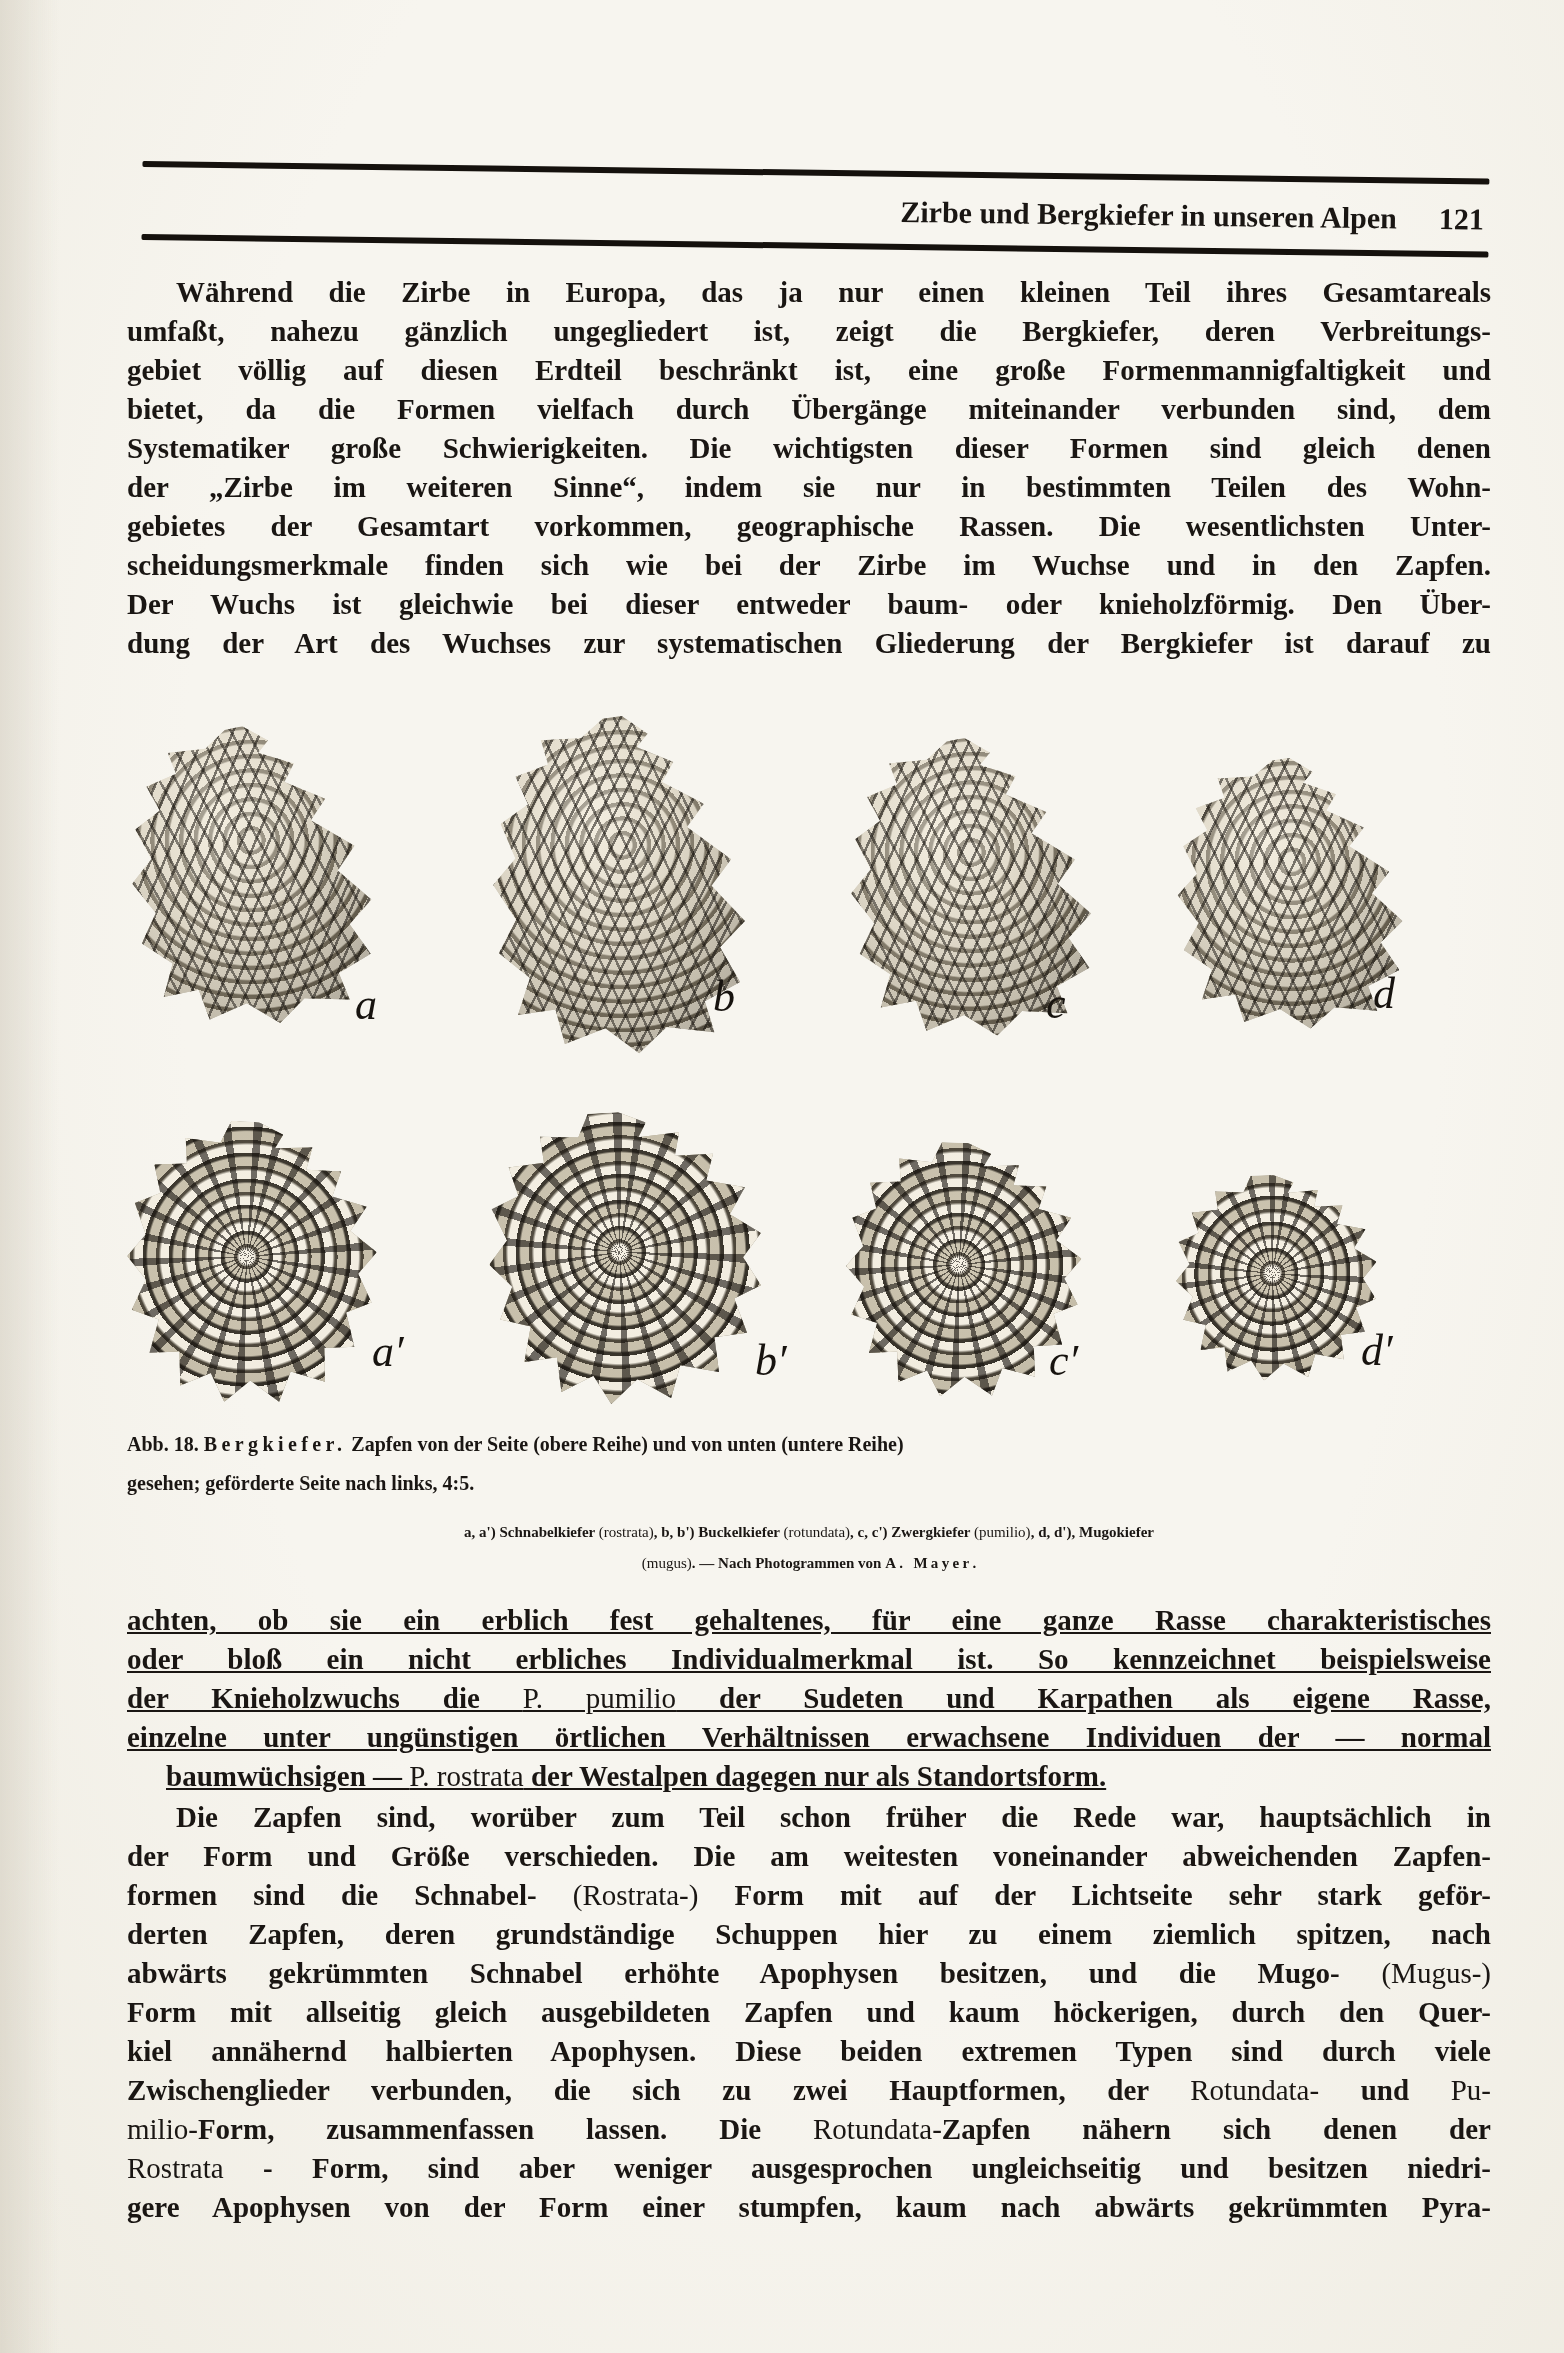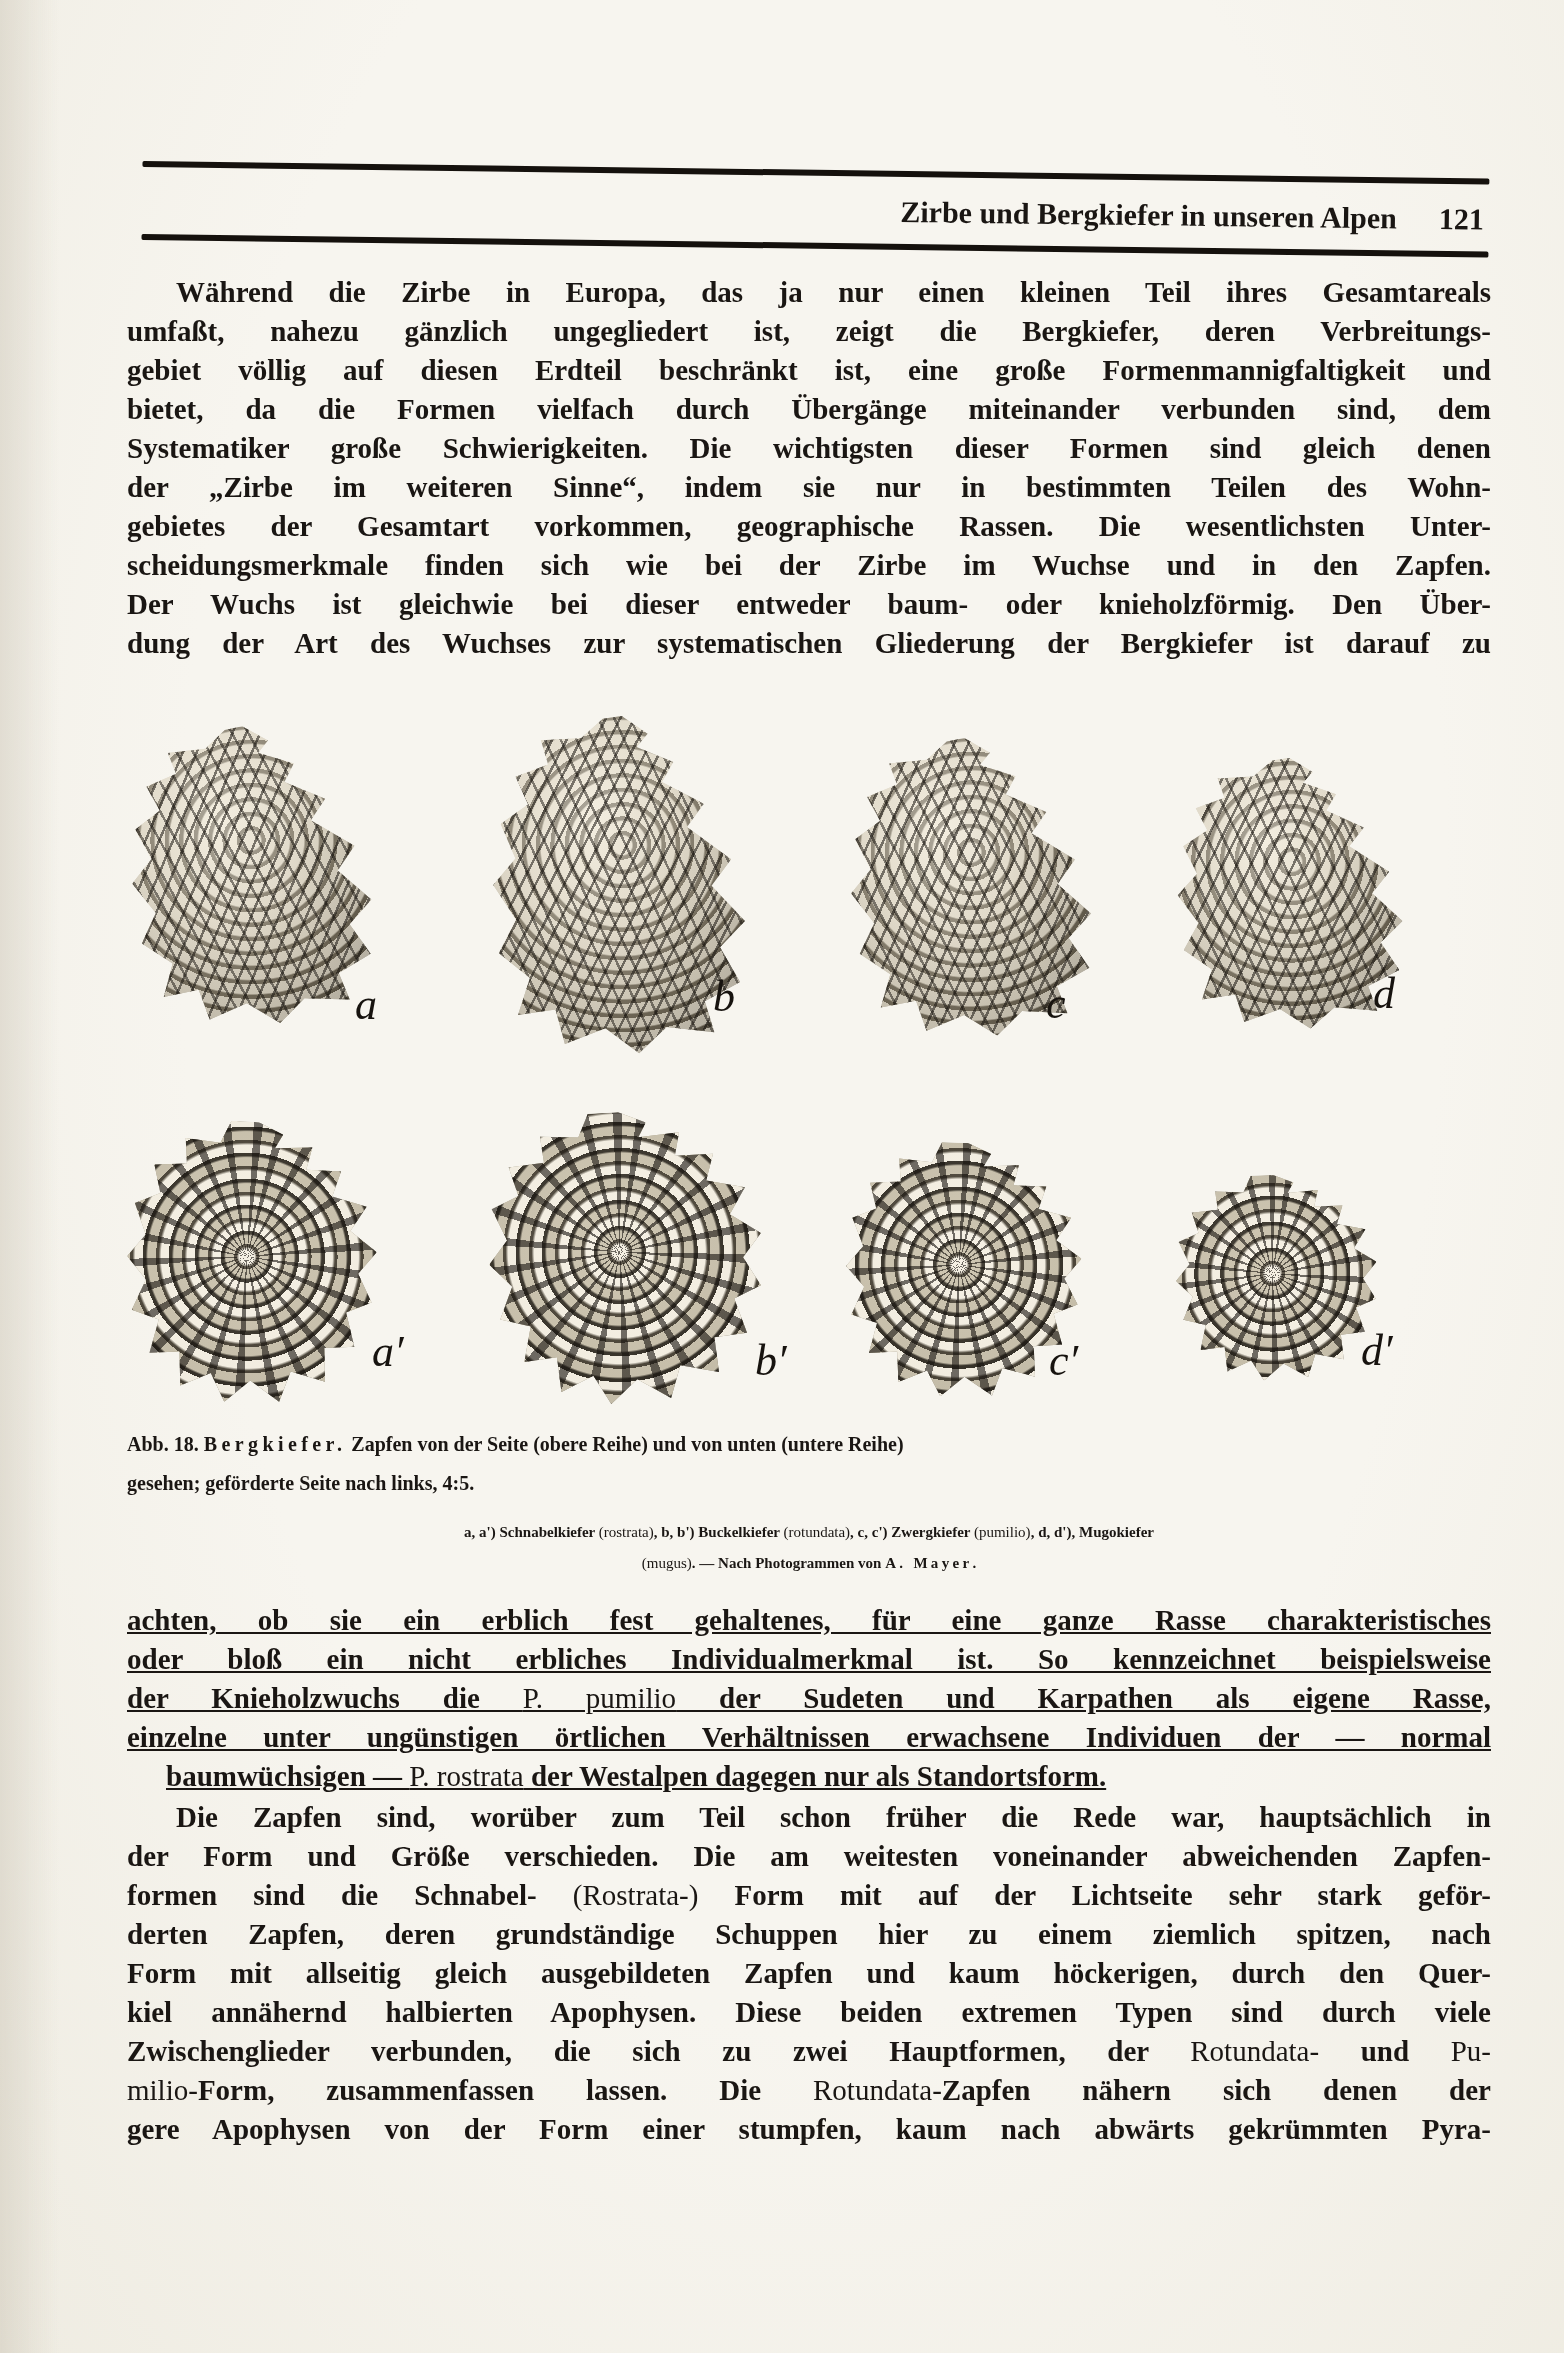--- a/index.html
+++ b/index.html
@@ -113,19 +113,21 @@
     <div class="line"><span>oder bloß ein nicht erbliches Individualmerkmal ist. So kennzeichnet beispielsweise</span></div>
     <div class="line"><span>der Knieholzwuchs die </span><span class="antiqua">P. pumilio</span><span> der Sudeten und Karpathen als eigene Rasse,</span></div>
     <div class="line"><span>einzelne unter ungünstigen örtlichen Verhältnissen erwachsene Individuen der — normal</span></div>
     <div class="line end"><span>baumwüchsigen — </span><span class="antiqua">P. rostrata</span><span> der Westalpen dagegen nur als Standortsform.</span></div>
   </div>
 <div class="para" id="p3">
     <div class="line ind"><span>Die Zapfen sind, worüber zum Teil schon früher die Rede war, hauptsächlich in</span></div>
     <div class="line"><span>der Form und Größe verschieden. Die am weitesten voneinander abweichenden Zapfen-</span></div>
     <div class="line"><span>formen sind die Schnabel- </span><span class="antiqua">(Rostrata-)</span><span> Form mit auf der Lichtseite sehr stark geför-</span></div>
     <div class="line"><span>derten Zapfen, deren grundständige Schuppen hier zu einem ziemlich spitzen, nach</span></div>
+    <div class="line"><span>abwärts gekrümmten Schnabel erhöhte Apophysen besitzen, und die Mugo- </span><span class="antiqua">(Mugus-)</span></div>
     <div class="line"><span>Form mit allseitig gleich ausgebildeten Zapfen und kaum höckerigen, durch den Quer-</span></div>
     <div class="line"><span>kiel annähernd halbierten Apophysen. Diese beiden extremen Typen sind durch viele</span></div>
     <div class="line"><span>Zwischenglieder verbunden, die sich zu zwei Hauptformen, der </span><span class="antiqua">Rotundata-</span><span> und </span><span class="antiqua">Pu-</span></div>
     <div class="line"><span class="antiqua">milio-</span><span>Form, zusammenfassen lassen. Die </span><span class="antiqua">Rotundata-</span><span>Zapfen nähern sich denen der</span></div>
+    <div class="line"><span class="antiqua">Rostrata</span><span> - Form, sind aber weniger ausgesprochen ungleichseitig und besitzen niedri-</span></div>
     <div class="line"><span>gere Apophysen von der Form einer stumpfen, kaum nach abwärts gekrümmten Pyra-</span></div>
   </div>
 
 
 </body></html>

